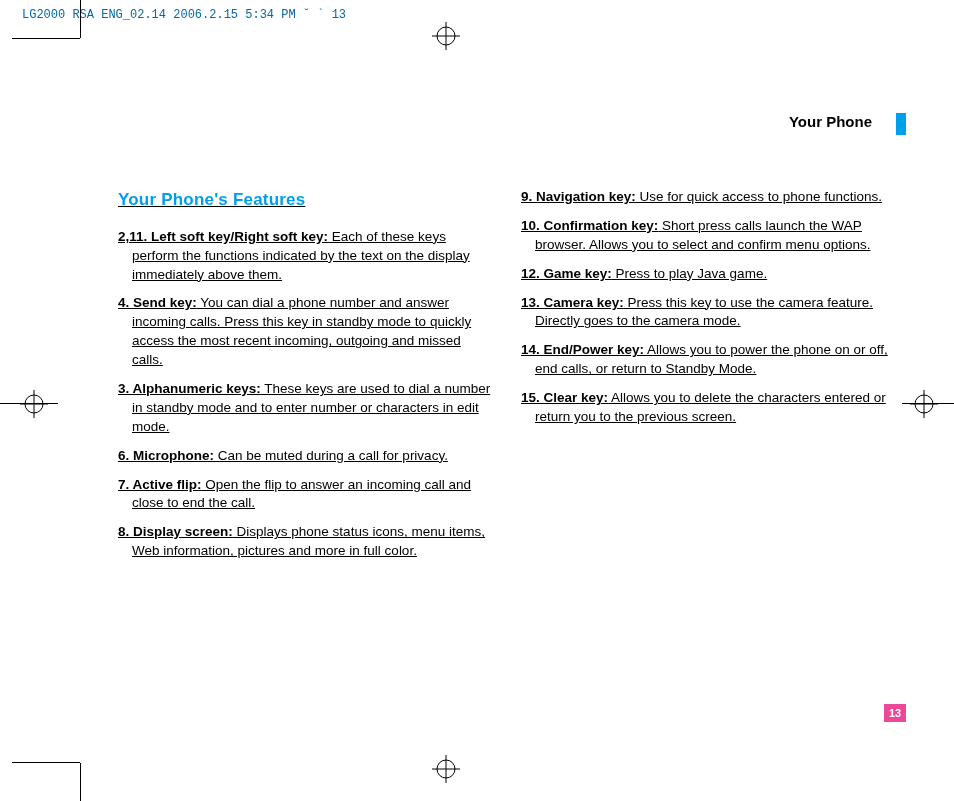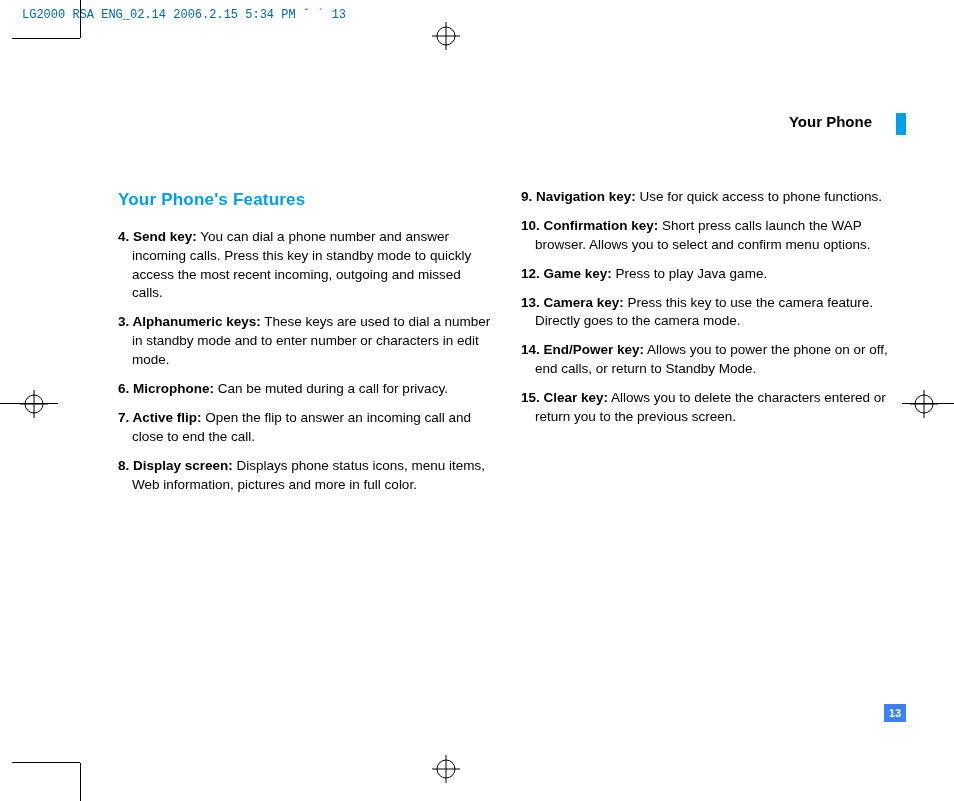--- a/index.html
+++ b/index.html
@@ -43,20 +43,21 @@
     gap:24px;
   }
   .section-header-text { font-weight:bold; font-size:15px; }
   .section-header-block { width:10px; height:22px; background:#00a0e9; }
 
   .content {
     position:absolute;
     top:188px; left:118px; right:60px;
     display:flex;
     gap:30px;
+    text-decoration:underline;
   }
   .col {
     width:50%;
     font-size:13.5px;
     color:#000;
     line-height:1.4;
   }
   .col-title {
     color:#00a0e9;
     font-weight:bold;
@@ -68,21 +69,21 @@
     margin-bottom:10px;
     padding-left:14px;
     text-indent:-14px;
   }
   .item b { font-weight:bold; }
 
   .page-num-box {
     position:absolute;
     bottom:79px; right:48px;
     width:22px; height:18px;
-    background:#3b82f6;
+    background:#ec4899;
     color:#fff;
     font-size:11px;
     font-weight:bold;
     display:flex; align-items:center; justify-content:center;
   }
 </style>
 </head>
 <body>
 
 <div class="header-line">LG2000 RSA ENG_02.14  2006.2.15 5:34 PM  ˘  ` 13</div>
@@ -125,20 +126,21 @@
 
 <div class="section-header">
   <span class="section-header-text">Your Phone</span>
   <span class="section-header-block"></span>
 </div>
 
 <div class="content">
   <div class="col">
     <div class="col-title">Your Phone's Features</div>
     <div id="left-list">
+        <div class="item"><b>2,11. Left soft key/Right soft key:</b><span> Each of these keys perform the functions indicated by the text on the display immediately above them.</span></div>
         <div class="item"><b>4. Send key:</b><span> You can dial a phone number and answer incoming  calls. Press this key in standby mode to quickly access the most recent incoming, outgoing and missed calls.</span></div>
         <div class="item"><b>3. Alphanumeric keys:</b><span> These keys are used to dial a number in standby mode and to enter number or characters in edit mode.</span></div>
         <div class="item"><b>6. Microphone:</b><span> Can be muted during a call for privacy.</span></div>
         <div class="item"><b>7. Active flip:</b><span> Open the flip to answer an incoming call and close to end the call.</span></div>
         <div class="item"><b>8. Display screen:</b><span> Displays phone status icons, menu items, Web information, pictures and more in full color.</span></div>
       </div>
   </div>
   <div class="col">
     <div id="right-list">
         <div class="item"><b>9. Navigation key:</b><span> Use for quick access to phone functions.</span></div>

